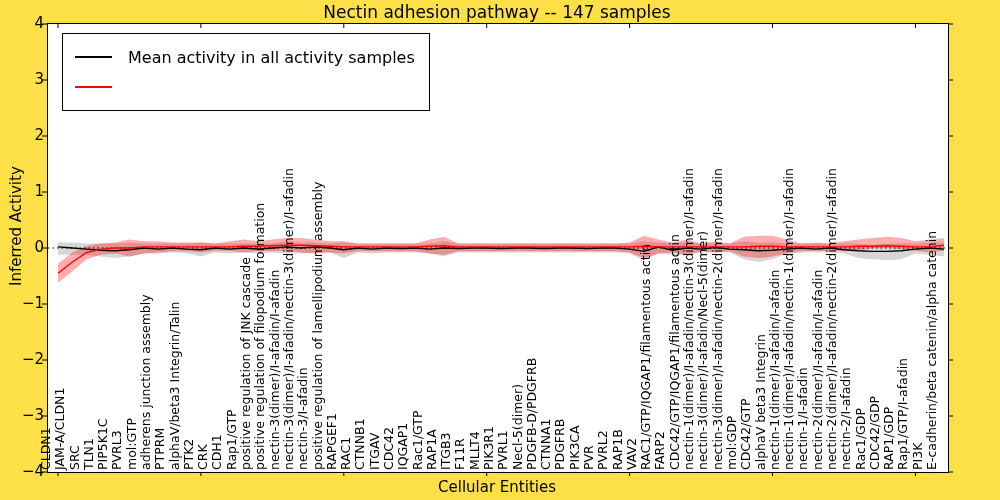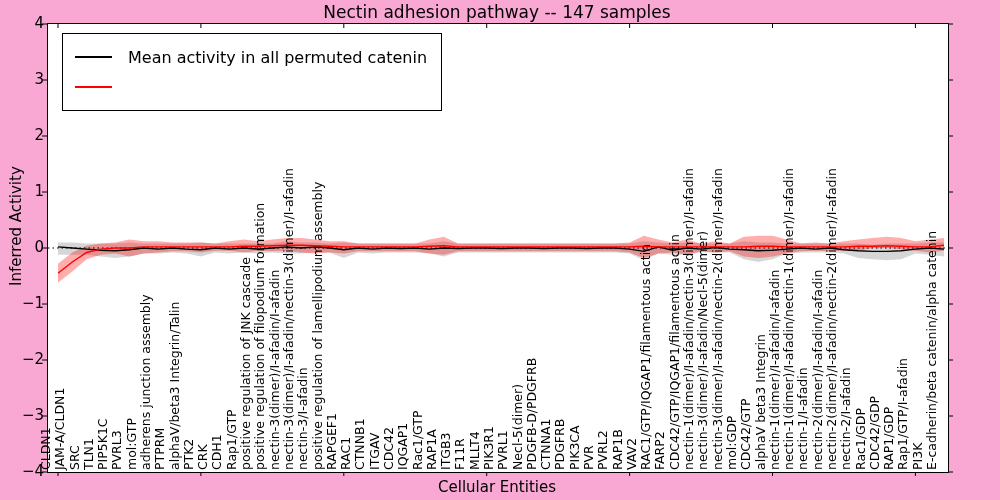--- a/index.html
+++ b/index.html
@@ -1,16 +1,16 @@
 <!DOCTYPE html>
 <html><head>
 <meta charset="utf-8">
 <style>
   html,body{margin:0;padding:0;background:#ffffff;}
-  .figure{position:relative;width:1000px;height:500px;background:#f9a8d4;
+  .figure{position:relative;width:1000px;height:500px;background:#fde047;
           font-family:"DejaVu Sans","Liberation Sans",sans-serif;color:#000;overflow:hidden;}
   .title{position:absolute;top:2px;left:47px;width:900px;text-align:center;
          font-size:17px;white-space:nowrap;}
   .plot{position:absolute;left:47px;top:23px;width:900px;height:448px;
         border:1px solid #000;box-sizing:content-box;background:#fff;}
   .plot svg{position:absolute;left:0;top:0;overflow:visible;}
   .ylabel{position:absolute;left:-14px;top:247px;transform:rotate(-90deg);
           transform-origin:center;font-size:15px;white-space:nowrap;width:60px;text-align:center;}
   .xlabel{position:absolute;left:47px;top:478px;width:900px;text-align:center;font-size:15px;}
   .ytick{position:absolute;right:956px;width:40px;text-align:right;font-size:15px;line-height:16px;}
@@ -141,21 +141,21 @@
         <line x1="581.6129032258065" y1="0" x2="581.6129032258065" y2="4" stroke="#000" stroke-width="1"></line>
         <line x1="581.6129032258065" y1="448" x2="581.6129032258065" y2="452" stroke="#000" stroke-width="1"></line>
         <line x1="724.516129032258" y1="0" x2="724.516129032258" y2="4" stroke="#000" stroke-width="1"></line>
         <line x1="724.516129032258" y1="448" x2="724.516129032258" y2="452" stroke="#000" stroke-width="1"></line>
         <line x1="867.4193548387098" y1="0" x2="867.4193548387098" y2="4" stroke="#000" stroke-width="1"></line>
         <line x1="867.4193548387098" y1="448" x2="867.4193548387098" y2="452" stroke="#000" stroke-width="1"></line>
       </svg>
     <div class="legend">
       <div class="legend-row">
         <div class="legend-swatch" id="swatch-0" style="background: rgb(0, 0, 0);"></div>
-        <span>Mean activity in all permuted catenin</span>
+        <span>Mean activity in all activity samples</span>
       </div>
       <div class="legend-row">
         <div class="legend-swatch" id="swatch-1" style="background: rgb(255, 0, 0);"></div>
       </div>
     </div>
   </div>
 
   <div class="xlabel">Cellular Entities</div>
 </div>
 

